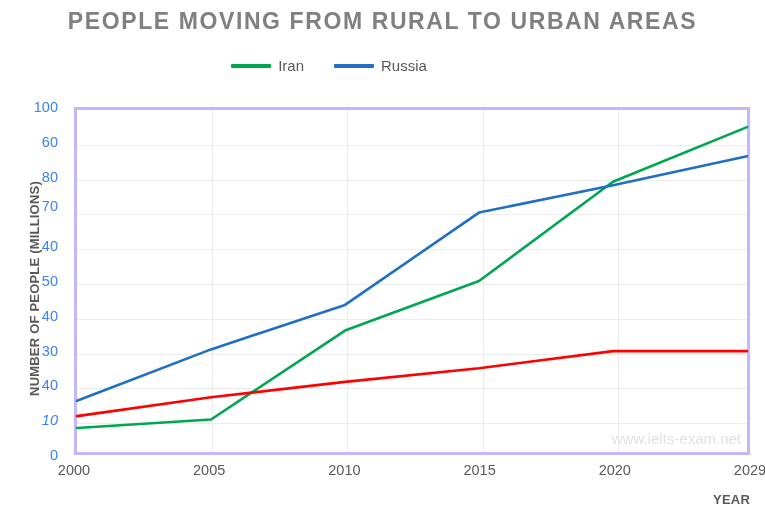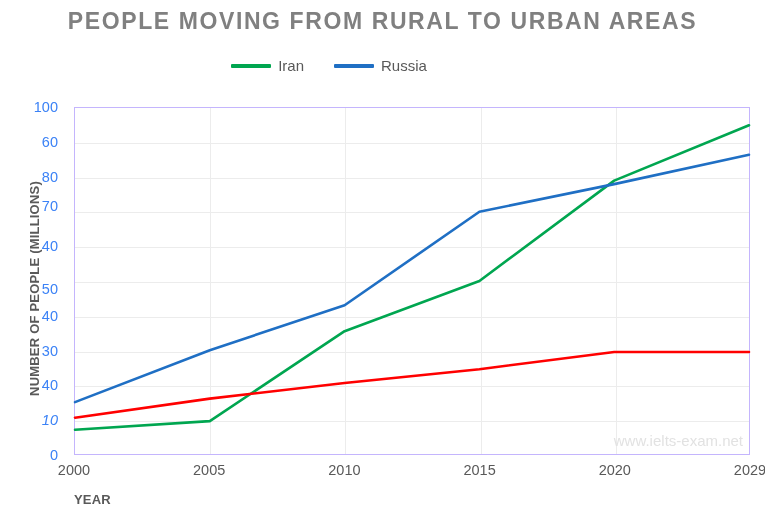--- a/index.html
+++ b/index.html
@@ -57,21 +57,21 @@
     line-height: 1;
   }
 
   
   #plot-area {
     position: absolute;
     left: 74px;
     top: 107px;
     width: 676px;
     height: 348px;
-    border: 1px solid #c4b5fd;
+    border: 3px solid #c4b5fd;
     box-sizing: border-box;
   }
   #gridlines, #vlines, #series-svg, #plot-watermark-layer {
     position: absolute;
     left: 0;
     top: 0;
     width: 100%;
     height: 100%;
   }
   .gridline {
@@ -137,21 +137,21 @@
     font-size: 14.5px;
     color: #595959;
     white-space: nowrap;
     text-align: right;
   }
   #x-axis-title {
     position: absolute;
     left: 74px;
     top: 492px;
     width: 676px;
-    text-align: left;
+    text-align: right;
     font-size: 13px;
     font-weight: bold;
     color: #595959;
     letter-spacing: 0.2px;
   }
 
   
   #watermark {
     position: absolute;
     right: 6px;
@@ -177,21 +177,21 @@
     <span class="legend-label">Russia</span>
   </div>
 </div>
 
 <div id="y-ticks">
     <div class="y-tick" style="top: 348px;">0</div>
     <div class="y-tick" style="top: 313.2px; font-style: italic;">10</div>
     <div class="y-tick" style="top: 278.4px;">40</div>
     <div class="y-tick" style="top: 243.6px;">30</div>
     <div class="y-tick" style="top: 208.8px;">40</div>
-    <div class="y-tick" style="top: 182px;">50</div>
+    <div class="y-tick" style="top: 174px;">50</div>
     <div class="y-tick" style="top: 139.2px;">40</div>
     <div class="y-tick" style="top: 99px;">70</div>
     <div class="y-tick" style="top: 69.6px;">80</div>
     <div class="y-tick" style="top: 34.8px;">60</div>
     <div class="y-tick" style="top: 0px;">100</div>
   </div>
 <div id="y-axis-title">NUMBER OF PEOPLE (MILLIONS)</div>
 
 <div id="plot-area">
   <div id="gridlines">

